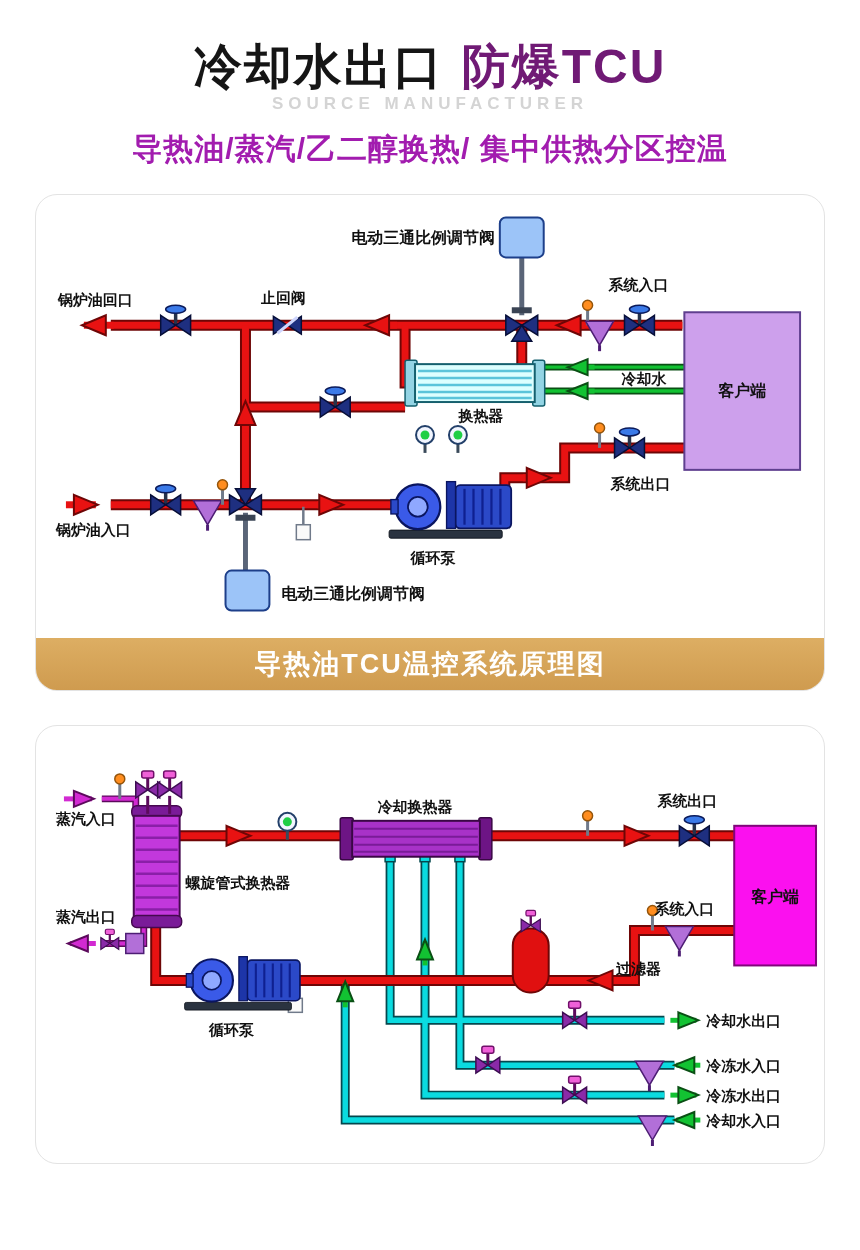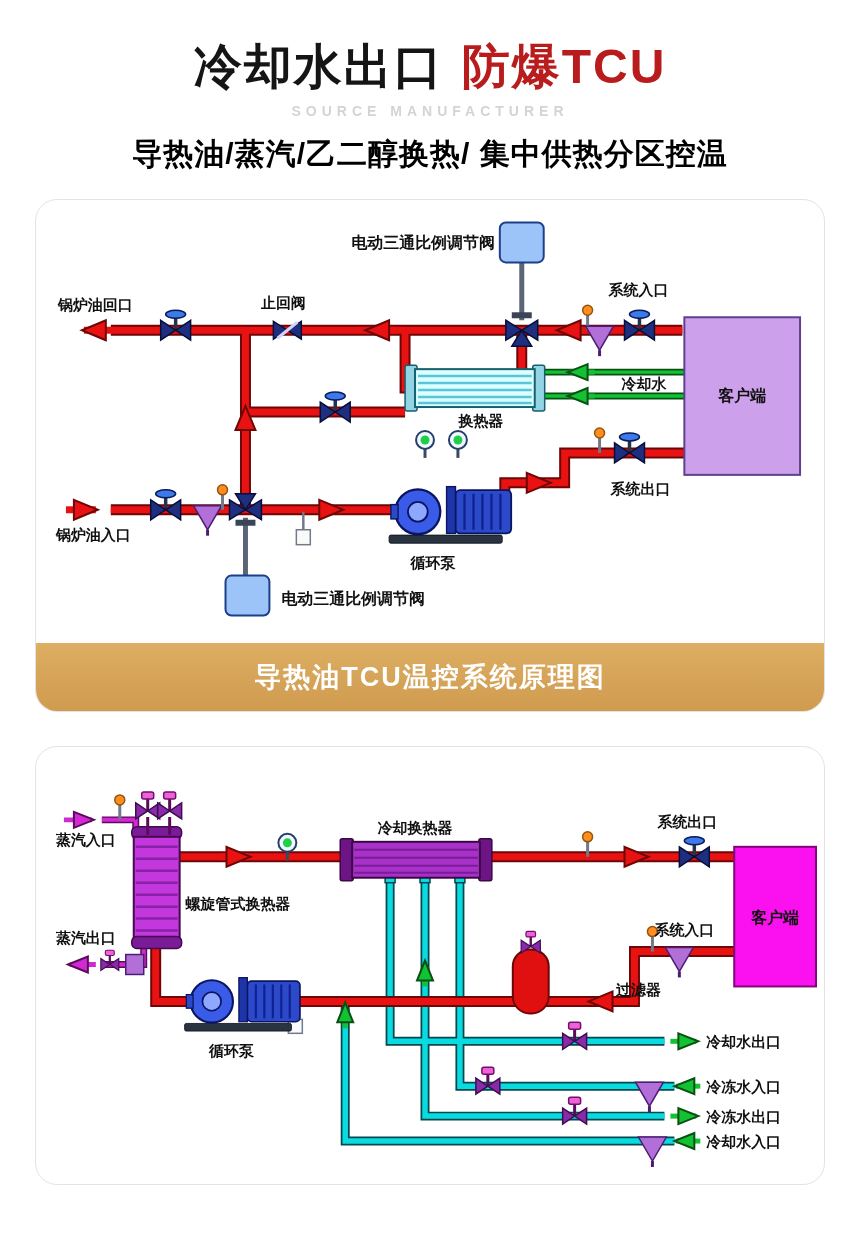--- a/index.html
+++ b/index.html
@@ -3,28 +3,28 @@
 <meta charset="utf-8">
 <style>
   * { margin:0; padding:0; box-sizing:border-box; }
   html,body { background:#ffffff; }
   body { width:860px; font-family:"Liberation Sans","DejaVu Sans",sans-serif; color:#111; }
   .page { width:860px; padding-bottom:14px; }
 
   .hero { padding-top:40px; text-align:center; }
   .title { font-size:48px; font-weight:bold; letter-spacing:2px; line-height:1.12; }
   .t-main { color:#151515; }
-  .t-accent { color:#b91c1c; margin-left:18px; }
-  .subtitle { margin-top:9px; font-size:14px; font-weight:bold; color:#d4d4d4; letter-spacing:5px; }
-  .tagline { margin-top:15px; font-size:30px; font-weight:bold; color:#000000; letter-spacing:1px; }
+  .t-accent { color:#701a75; margin-left:18px; }
+  .subtitle { margin-top:0px; font-size:17px; font-weight:bold; color:#d4d4d4; letter-spacing:5px; }
+  .tagline { margin-top:15px; font-size:30px; font-weight:bold; color:#a21caf; letter-spacing:1px; }
 
   .panel { width:790px; margin:0 auto; border:1px solid #e3e3e3; border-radius:22px; overflow:hidden; background:#fff; }
   .panel-1 { margin-top:24px; }
   .panel-2 { margin-top:34px; }
-  .caption-bar { height:68px; background:linear-gradient(180deg,#ddae63,#cf9b4f); color:#fff;
+  .caption-bar { height:52px; background:linear-gradient(180deg,#ddae63,#cf9b4f); color:#fff;
                  font-size:27px; font-weight:bold; display:flex; align-items:center; justify-content:center; letter-spacing:2px; }
   svg { display:block; margin:0 auto; }
 
   
   .pc{stroke:#6e0606;stroke-width:11;fill:none}
   .pr{stroke:#e81212;stroke-width:7;fill:none}
   .gc{stroke:#0a4f14;stroke-width:7;fill:none}
   .gr{stroke:#12c232;stroke-width:3.5;fill:none}
   .cc{stroke:#04484e;stroke-width:9;fill:none}
   .cy{stroke:#0adbe0;stroke-width:5.5;fill:none}

